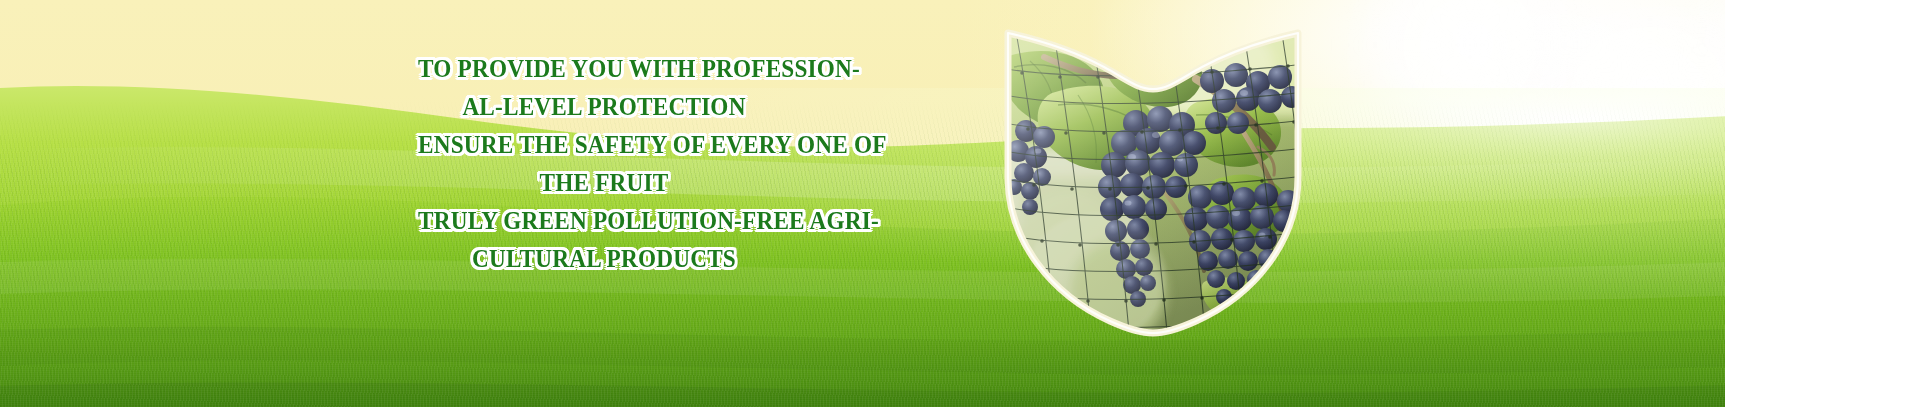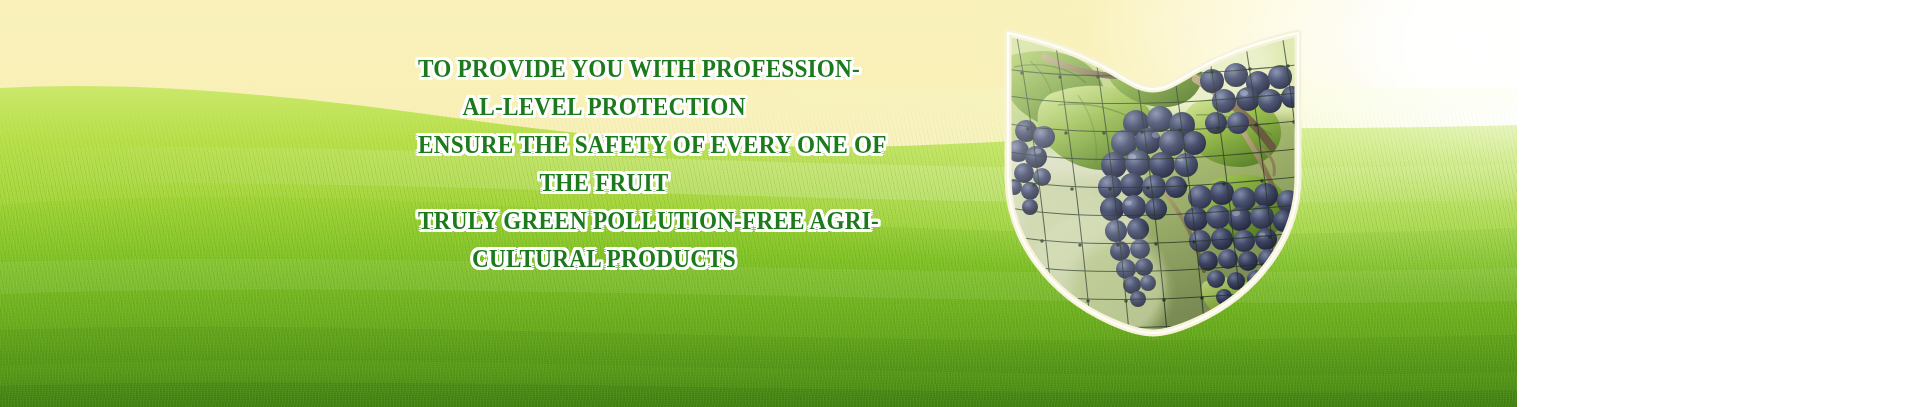--- a/index.html
+++ b/index.html
@@ -8,21 +8,21 @@
     padding: 0;
     background: #ffffff;
   }
   body {
     font-family: "Liberation Serif", "DejaVu Serif", serif;
   }
 
   
   .banner {
     position: relative;
-    width: 1517px;
+    width: 1725px;
     height: 407px;
     overflow: hidden;
     background: #f7eeb4;
   }
 
   
   .sky {
     position: absolute;
     inset: 0;
     background:

